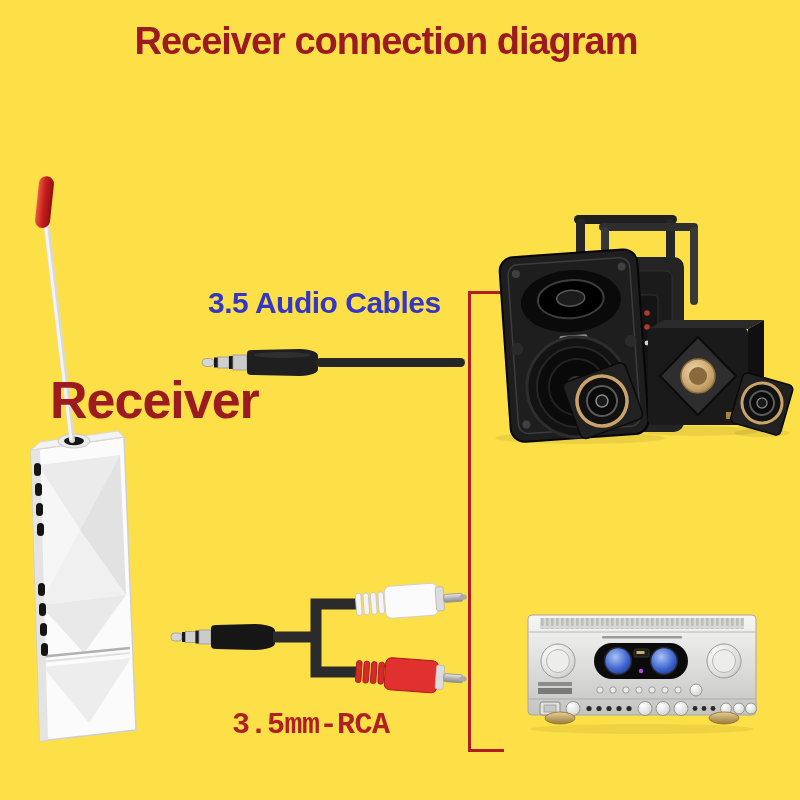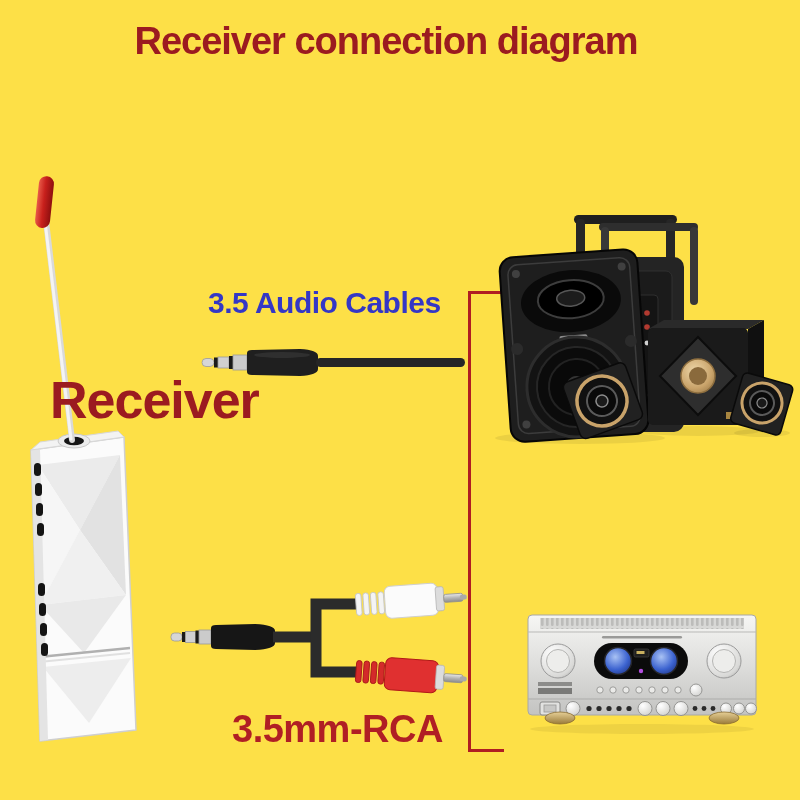--- a/index.html
+++ b/index.html
@@ -16,22 +16,22 @@
   }
   .aux-label{
     left:168px;top:286px;font-size:30px;font-weight:bold;color:#3437c6;
     white-space:nowrap;letter-spacing:-0.5px;margin-left:40px;
   }
   .receiver-label{
     left:50px;top:370px;font-size:52px;font-weight:bold;color:#9b1b20;
     white-space:nowrap;letter-spacing:-1px;
   }
   .rca-label{
-    left:232px;top:708px;font-size:38px;font-weight:bold;color:#b01f24;
-    white-space:nowrap;letter-spacing:-0.5px;
+    left:232px;top:708px;font-size:30px;font-weight:bold;color:#b01f24;
+    white-space:nowrap;letter-spacing:-0.5px;font-family:Liberation Mono, monospace;
   }
   .bracket{
     left:468px;top:291px;width:33px;height:455px;
     border-left:3px solid #b01d22;
     border-top:3px solid #b01d22;
     border-bottom:3px solid #b01d22;
   }
   svg{display:block;}
 </style>
 </head>

